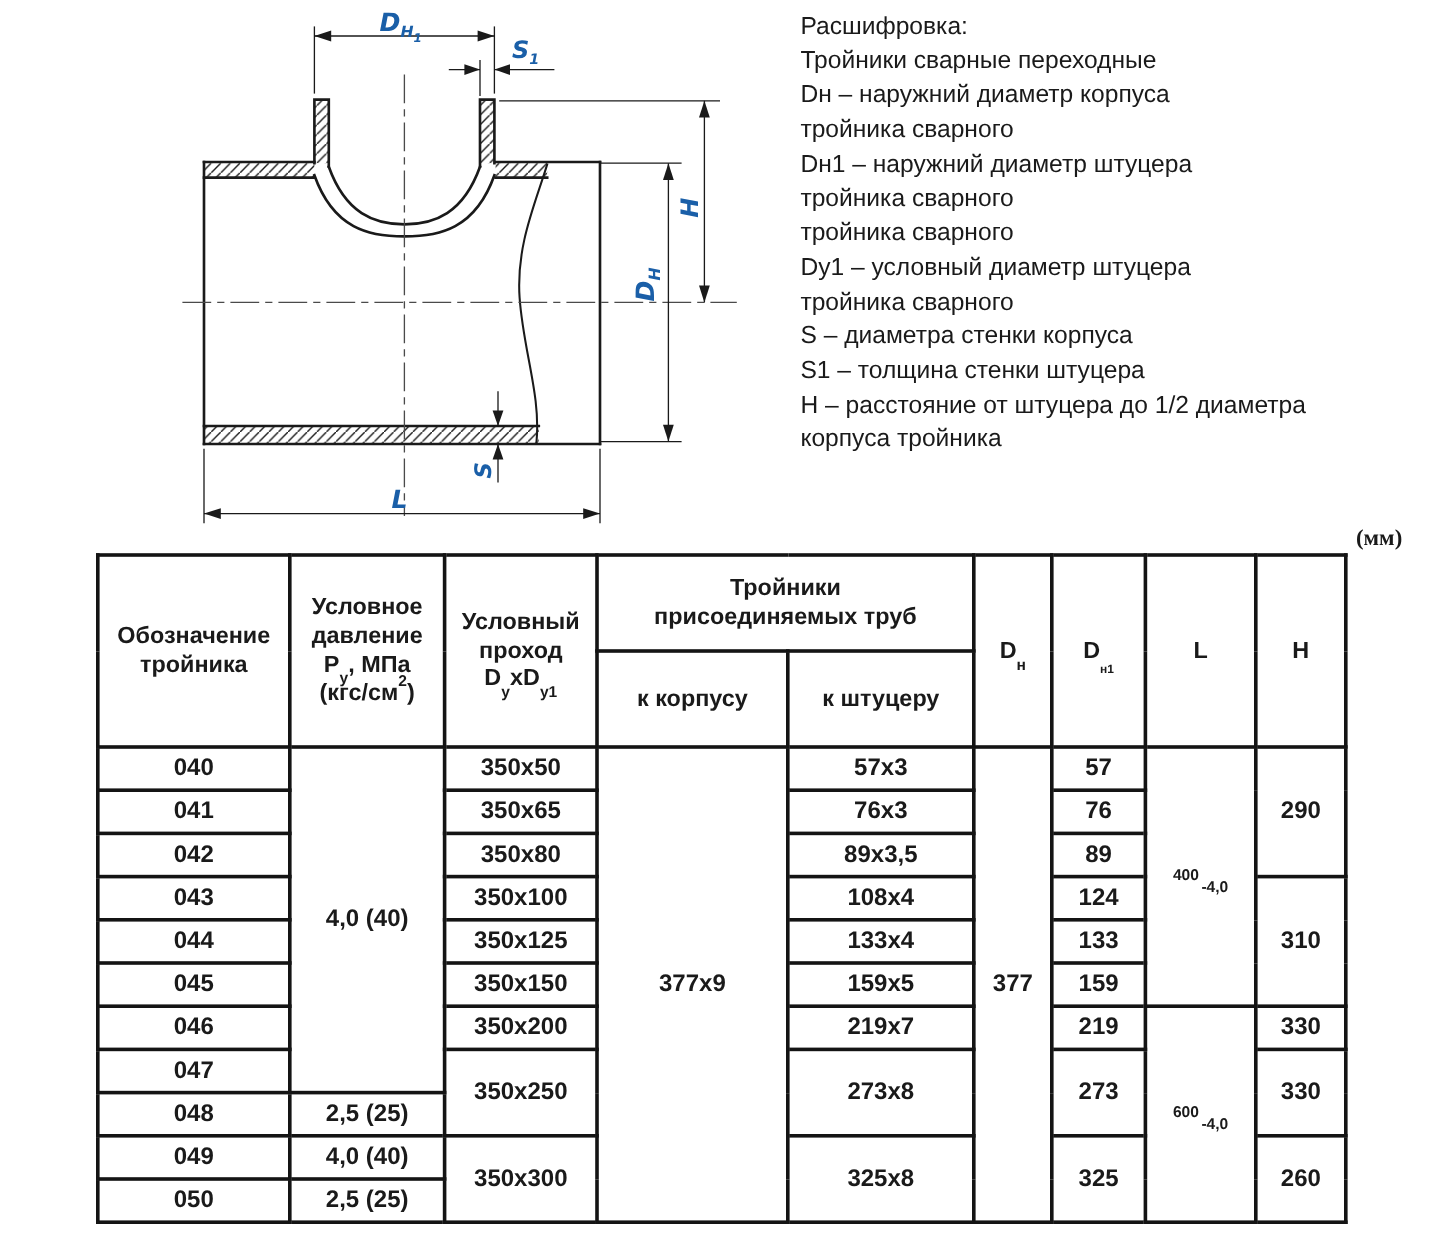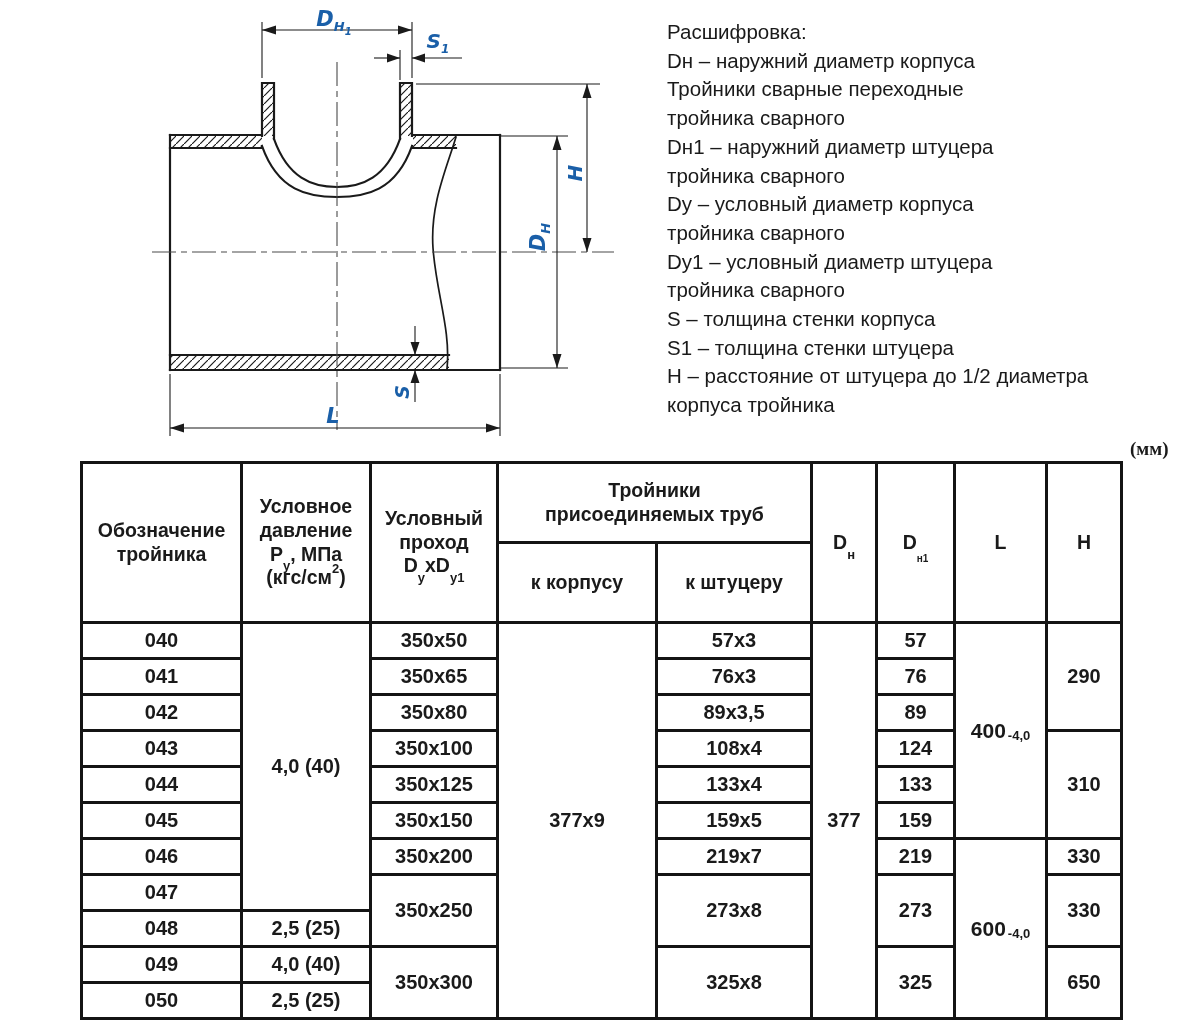--- a/index.html
+++ b/index.html
@@ -3,36 +3,36 @@
 <meta charset="utf-8">
 <style>
   * { box-sizing: border-box; }
   html,body { margin:0; padding:0; }
   body {
     width:1200px; height:1029px; position:relative; background:#ffffff;
     font-family:"Liberation Sans","DejaVu Sans",sans-serif; color:#1a1a1a;
     overflow:hidden;
   }
   .drawing-svg { position:absolute; left:0; top:0; }
-  .legend { position:absolute; left:667px; top:18px; font-size:20.5px; line-height:28.7px; white-space:nowrap; }
+  .legend { position:absolute; left:667px; top:8px; font-size:20.5px; line-height:28.7px; white-space:nowrap; }
   .units-label { position:absolute; left:1130px; top:438px; font-size:19px; font-weight:600;font-family:Liberation Serif, serif; }
   table.spec { position:absolute; left:80px; top:461px; border-collapse:collapse; table-layout:fixed; width:1040px; }
   table.spec th, table.spec td {
     border:3px solid #141414; text-align:center; vertical-align:middle; padding:0;
     font-weight:700; line-height:1.22; overflow:hidden;
   }
   table.spec th { font-size:19.5px; }
   table.spec td { font-size:20px; }
   thead tr { height:80px; }
   tbody tr { height:36px; }
   sub.th-sub { font-size:13px; position:relative; top:5px; line-height:0; }
   sub.th-sub2 { font-size:10px; position:relative; top:8px; line-height:0; }
   sup.th-sup { font-size:13px; position:relative; top:-4px; line-height:0; }
   .lval { display:inline-flex; align-items:flex-start; }
-  .lmain { font-size:21px; }
+  .lmain { font-size:13px; }
   .ltol { font-size:13px; margin-top:10px; margin-left:2px; }
 </style>
 </head>
 <body>
 
 <svg class="drawing-svg" width="660" height="450" viewBox="0 0 660 450" xmlns="http://www.w3.org/2000/svg">
   <defs>
     <pattern id="hatch" width="8" height="8" patternUnits="userSpaceOnUse">
       <line x1="0" y1="8" x2="8" y2="0" stroke="#1a1a1a" stroke-width="1.2"></line>
     </pattern>
@@ -106,30 +106,29 @@
     <text x="438" y="48" text-anchor="middle" font-size="20"><tspan>S</tspan><tspan font-size="12" dy="5">1</tspan></text>
     <text transform="translate(582,173) rotate(-90)" x="0" y="0" text-anchor="middle" font-size="20">H</text>
     <text transform="translate(545,237) rotate(-90)" x="0" y="0" text-anchor="middle" font-size="21"><tspan>D</tspan><tspan font-size="13" dy="5">Н</tspan></text>
     <text transform="translate(409,392) rotate(-90)" x="0" y="0" text-anchor="middle" font-size="19">S</text>
     <text x="333" y="423" text-anchor="middle" font-size="21">L</text>
   </g>
 </svg>
 
 <div class="legend">
   <div>Расшифровка:</div>
+  <div>Тройники сварные переходные</div>
   <div>Dн – наружний диаметр корпуса</div>
-  <div>Тройники сварные переходные</div>
   <div>тройника сварного</div>
   <div>Dн1 – наружний диаметр штуцера</div>
   <div>тройника сварного</div>
-  <div>Dy – условный диаметр корпуса</div>
   <div>тройника сварного</div>
   <div>Dy1 – условный диаметр штуцера</div>
   <div>тройника сварного</div>
-  <div>S – толщина стенки корпуса</div>
+  <div>S – диаметра стенки корпуса</div>
   <div>S1 – толщина стенки штуцера</div>
   <div>H – расстояние от штуцера до 1/2 диаметра</div>
   <div>корпуса тройника</div>
 </div>
 
 <div class="units-label">(мм)</div>
 
 <table class="spec">
   <colgroup>
     <col style="width:160px">
@@ -244,20 +243,20 @@
     <tr>
       <td>048</td>
       <td>2,5 (25)</td>
     </tr>
     <tr>
       <td>049</td>
       <td>4,0 (40)</td>
       <td rowspan="2">350x300</td>
       <td rowspan="2">325x8</td>
       <td rowspan="2">325</td>
-      <td rowspan="2">650</td>
+      <td rowspan="2">260</td>
     </tr>
     <tr>
       <td>050</td>
       <td>2,5 (25)</td>
     </tr>
   </tbody>
 </table>
 
 </body></html>

